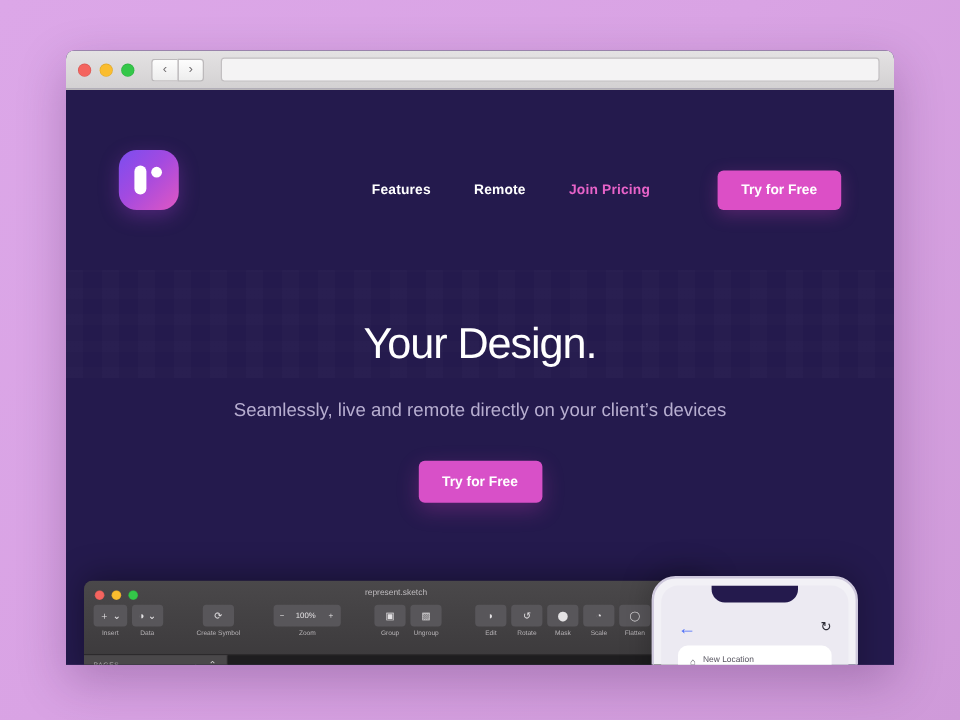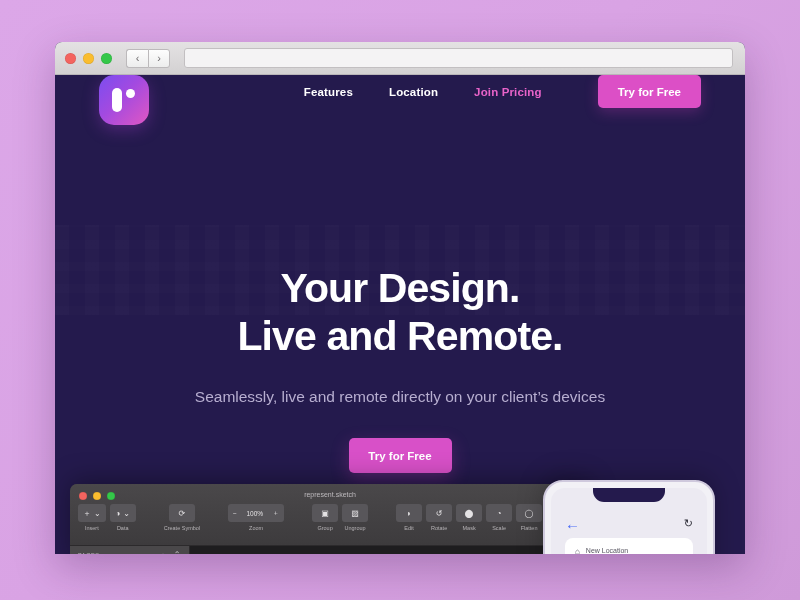--- a/index.html
+++ b/index.html
@@ -62,21 +62,21 @@
     position:absolute; left:0; right:0; top:150px; height:90px;
     background:
       repeating-linear-gradient(90deg, rgba(255,255,255,.018) 0 14px, transparent 14px 30px),
       repeating-linear-gradient(0deg, rgba(255,255,255,.012) 0 9px, transparent 9px 22px);
     opacity:.8; pointer-events:none;
   }
 
   
   #site-header {
     position:absolute; left:0; right:0; top:0; height:100px;
-    display:flex; align-items:flex-start; padding:0 44px 0 44px;
+    display:flex; align-items:flex-end; padding:0 44px 0 44px;
   }
   #logo {
     width:50px; height:50px; border-radius:15px;
     background:linear-gradient(135deg,#7b4df0 0%,#a34ae0 45%,#e057c3 100%);
     position:relative; flex:0 0 auto;
     box-shadow:0 5px 16px rgba(160,60,200,.35);
   }
   #logo .stem {
     position:absolute; left:13px; top:13px; width:10px; height:24px;
     background:#fff; border-radius:5px;
@@ -99,21 +99,21 @@
     font-size:11.5px; font-weight:bold;
     padding:0 20px; height:33px; border-radius:5px;
     display:flex; align-items:center; justify-content:center;
     border:none; white-space:nowrap;
     box-shadow:0 4px 14px rgba(200,60,180,.3);
   }
 
   
   #hero { position:absolute; left:0; right:0; top:190px; text-align:center; }
   #hero-title {
-    color:#ffffff; font-size:41px; font-weight:bold;
+    color:#ffffff; font-size:36px; font-weight:normal;
     line-height:1.17; letter-spacing:-.9px;
   }
   #hero-sub {
     margin-top:22px;
     color:#b7aed0; font-size:15.5px; line-height:1.82; font-weight:normal;
   }
   #hero-cta {
     margin:27px auto 0; width:103px; height:35px;
     background:#d850c8; color:#fff; border:none; border-radius:5px;
     font-size:11.5px; font-weight:bold;
@@ -222,30 +222,29 @@
 
     <div id="bg-texture"></div>
 
     <div id="site-header">
       <div id="logo">
         <span class="stem"></span>
         <span class="dot"></span>
       </div>
       <nav id="main-nav">
         <a class="nav-link">Features</a>
-        <a class="nav-link">Location</a>
+        <a class="nav-link">Remote</a>
         <a class="nav-link accent">Join Pricing</a>
         <button id="nav-cta">Try for Free</button>
       </nav>
     </div>
 
     <div id="hero">
       <h1 id="hero-title">
         <span>Your Design.</span><br>
-        <span>Live and Remote.</span>
       </h1>
       <p id="hero-sub">
         <span>Seamlessly, live and remote directly on your client’s devices</span><br>
       </p>
       <button id="hero-cta">Try for Free</button>
     </div>
 
     <div id="sketch-window">
       <div id="sketch-titlebar">
         <div id="sketch-lights">

